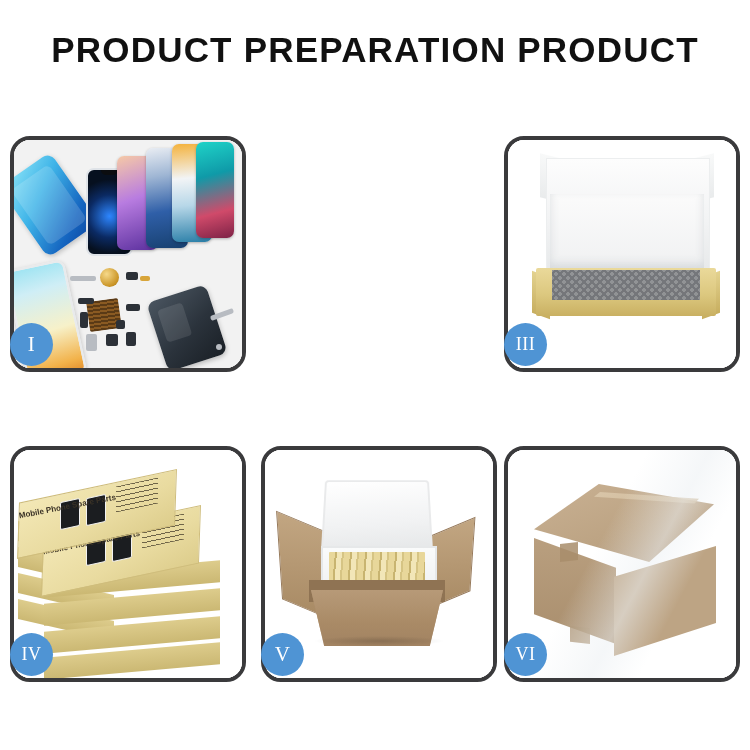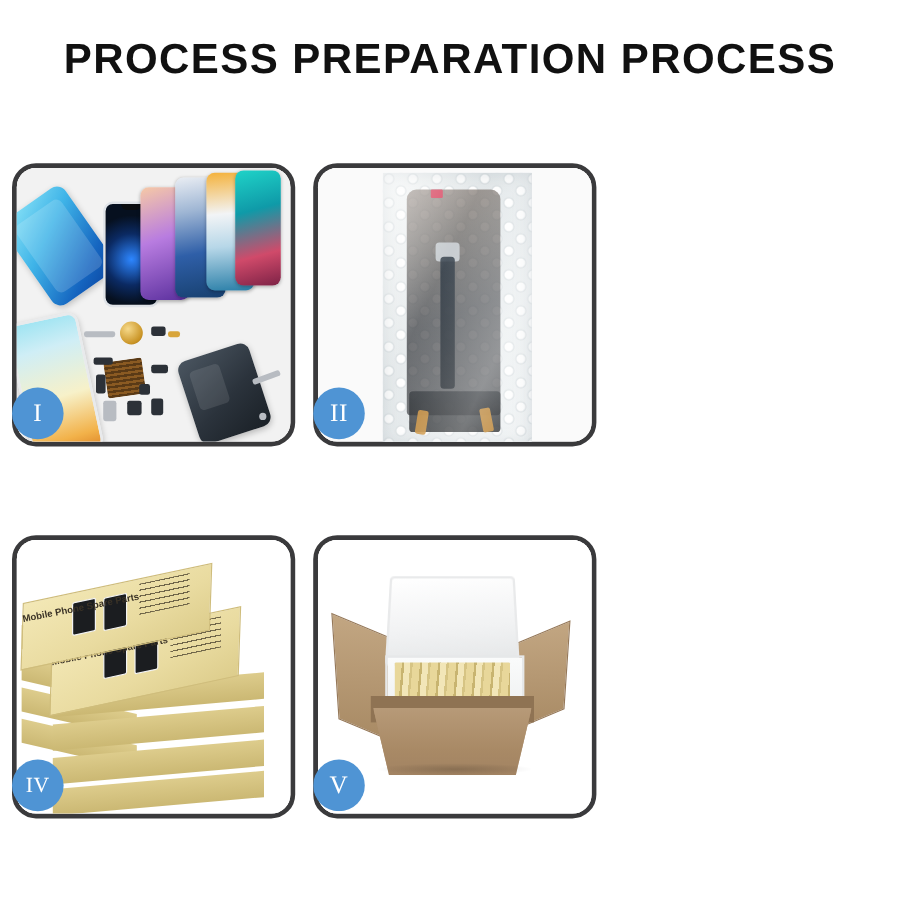--- a/index.html
+++ b/index.html
@@ -356,21 +356,21 @@
   .pvi-tab2 { position:absolute; left:62px; top:176px; width:20px; height:18px; background:#a88d6b; opacity:.8; clip-path: polygon(0 0, 100% 12%, 100% 100%, 0 88%); }
   .pvi-wrap {
     position:absolute; inset:0;
     background: linear-gradient(118deg, rgba(255,255,255,0) 40%, rgba(236,240,243,.55) 58%, rgba(255,255,255,0) 72%);
   }
 </style>
 </head>
 <body>
 
 <div id="header">
-  <div id="page-title">PROCESS PREPARATION PROCESS</div>
+  <div id="page-title">PRODUCT PREPARATION PRODUCT</div>
 </div>
 
 <div id="panel-grid">
 
   <div class="panel p-c0">
     <div class="panel-clip">
       <div class="pi-bg"></div>
       <div class="pi-film"></div>
       <div class="pi-glass"></div>
       <div class="pi-phone pi-ph2"></div>
@@ -390,37 +390,35 @@
       <div class="pi-part" style="left:102px;top:180px;width:9px;height:9px;"></div>
       <div class="pi-part lt" style="left:72px;top:194px;width:11px;height:17px;"></div>
       <div class="pi-part" style="left:92px;top:194px;width:12px;height:12px;"></div>
       <div class="pi-part" style="left:112px;top:192px;width:10px;height:14px;"></div>
       <div class="pi-part lt" style="left:196px;top:172px;width:24px;height:5px;transform:rotate(-20deg);"></div>
       <div class="pi-part lt" style="left:202px;top:204px;width:6px;height:6px;border-radius:50%;"></div>
     </div>
     <div class="badge">I</div>
   </div>
 
-  <div class="panel p-c1">
+
+  <div class="panel p-c2">
     <div class="panel-clip">
-      <div class="pii-bg"></div>
-      <div class="pii-bag">
-        <div class="pii-screen"></div>
-        <div class="pii-tapeA"></div>
-        <div class="pii-conn"></div>
-        <div class="pii-flex"></div>
-        <div class="pii-bot"></div>
-        <div class="pii-gold1"></div>
-        <div class="pii-gold2"></div>
-        <div class="pii-sheen"></div>
-      </div>
+      <div class="piii-bg"></div>
+      <div class="piii-lidflapL"></div>
+      <div class="piii-lidflapR"></div>
+      <div class="piii-lid"></div>
+      <div class="piii-foamtop"></div>
+      <div class="piii-trayfrontL"></div>
+      <div class="piii-trayfrontR"></div>
+      <div class="piii-tray"></div>
+      <div class="piii-trayinner"></div>
     </div>
-    <div class="badge">II</div>
+    <div class="badge wide">III</div>
   </div>
-
 
   <div class="panel p-r1c0">
     <div class="panel-clip">
       <div class="piv-bg"></div>
       <div class="box-stack">
 
         <div class="kbox-side" style="left:4px;  top:82px;  width:96px; height:20px; transform:skewY(13deg);"></div>
         <div class="kbox-side" style="left:4px;  top:108px; width:96px; height:20px; transform:skewY(13deg);"></div>
         <div class="kbox-side" style="left:4px;  top:134px; width:96px; height:20px; transform:skewY(13deg);"></div>
         <div class="kbox-side" style="left:4px;  top:160px; width:96px; height:20px; transform:skewY(13deg);"></div>
@@ -454,14 +452,27 @@
       <div class="pv-foamlid"></div>
       <div class="pv-foambox"></div>
       <div class="pv-yellowrows"></div>
       <div class="pv-cartoninner"></div>
       <div class="pv-cartonfront"></div>
       <div class="pv-shadow"></div>
     </div>
     <div class="badge">V</div>
   </div>
 
+  <div class="panel p-r1c2">
+    <div class="panel-clip">
+      <div class="pvi-bg"></div>
+      <div class="pvi-top"></div>
+      <div class="pvi-tape"></div>
+      <div class="pvi-left"></div>
+      <div class="pvi-right"></div>
+      <div class="pvi-tab1"></div>
+      <div class="pvi-tab2"></div>
+      <div class="pvi-wrap"></div>
+    </div>
+    <div class="badge wide">VI</div>
+  </div>
 
 </div>
 
 </body></html>

